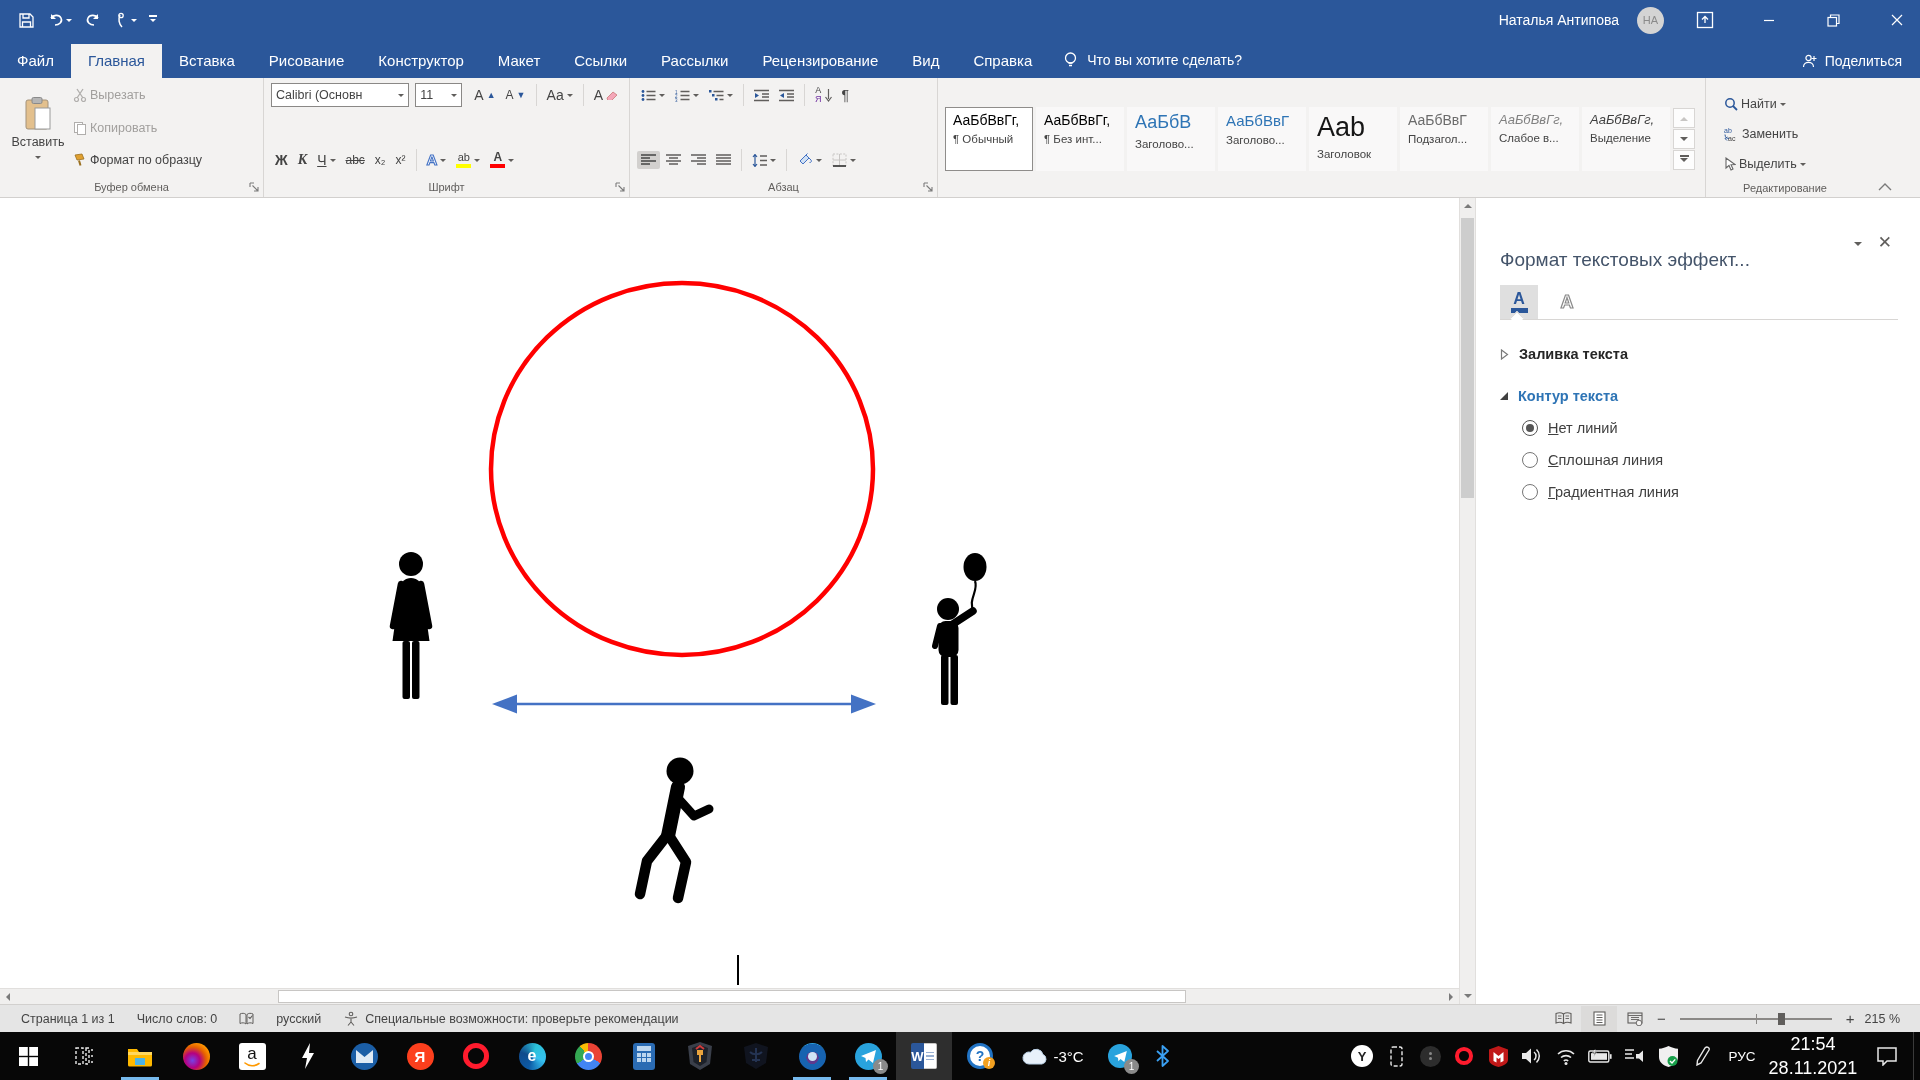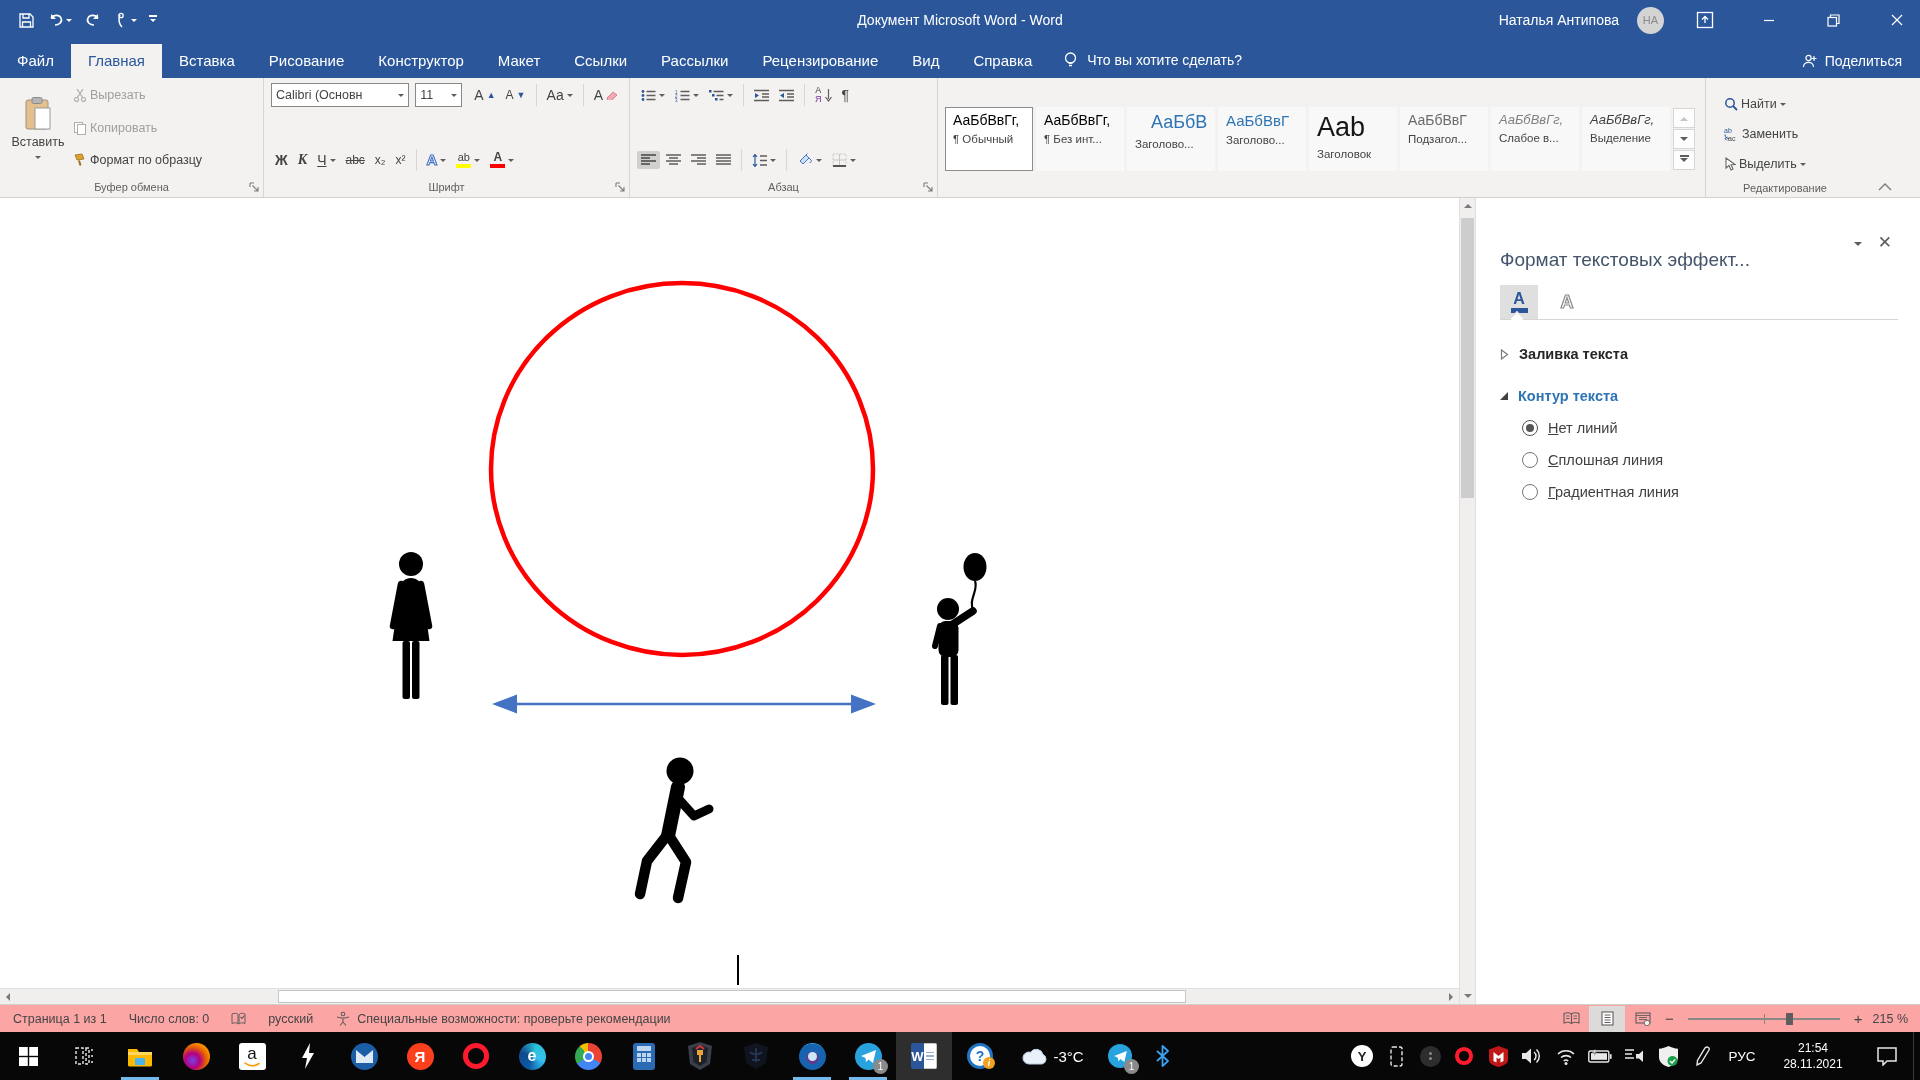--- a/index.html
+++ b/index.html
@@ -50,21 +50,21 @@
   .sel-box { background:#d2d0ce; border-radius:2px; }
   .alignicon { display:inline-block; width:15px; height:12px; }
   .tiny { font-size:9px; line-height:1; }
 
   
   .sgal { display:flex; align-items:center; gap:3px; }
   .sitem { width:88px; height:64px; background:#f9f8f8; border:1px solid transparent; display:flex; flex-direction:column; justify-content:flex-start; align-items:flex-start; padding:4px 7px 15px; overflow:hidden; }
   .sitem.sel { border:1px solid #8f8d8b; background:#fff; box-shadow:0 0 0 1px #fff inset; }
   .sitem .sname { font-size:11.5px; color:#444; margin-top:5px; white-space:nowrap; }
   .sp1 { font-size:14px; color:#000; white-space:nowrap; }
-  .sp3 { font-size:18px; color:#2e74b5; font-weight:300; white-space:nowrap;margin-left:16px; }
+  .sp3 { font-size:18px; color:#2e74b5; font-weight:300; white-space:nowrap; }
   .sp4 { font-size:15px; color:#2e74b5; white-space:nowrap; }
   .sp5 { font-size:27px; color:#161616; font-weight:300; }
   .sp6 { font-size:14px; color:#6b6b6b; white-space:nowrap; }
   .sp7 { font-size:13px; color:#808080; font-style:italic; white-space:nowrap; }
   .sp8 { font-size:13px; color:#404040; font-style:italic; white-space:nowrap; }
   .garrows { display:flex; flex-direction:column; gap:1px; margin-left:3px; }
   .garrows .gb { width:22px; height:20px; background:#fdfdfd; border:1px solid #d8d6d4; display:flex; align-items:center; justify-content:center; }
   .tri-u { width:0;height:0;border:4px solid transparent;border-bottom-color:#c8c6c4; margin-bottom:3px;}
   .tri-d { width:0;height:0;border:4px solid transparent;border-top-color:#605e5c; margin-top:3px;}
   .morebar { display:flex; flex-direction:column; align-items:center; }
@@ -106,40 +106,40 @@
   .sect .lbl-blue { color:#2e74b5; }
   .exp-tri { width:0; height:0; border-bottom:8px solid #404040; border-left:8px solid transparent; }
   .radio-row { display:flex; align-items:center; gap:10px; margin:16px 0 0 22px; font-size:14.5px; color:#404040; }
   .radio { width:16px; height:16px; border-radius:50%; border:1px solid #767676; background:#fff; position:relative; }
   .radio.on { border-color:#555; }
   .radio.on::after { content:""; position:absolute; inset:3px; border-radius:50%; background:#555; }
   .rlabel { display:inline-block; }
   .rlabel::first-letter { text-decoration:underline; }
 
   
-  .status { height:28px; background:#fca5a5; border-top:1px solid #d2d0ce; display:flex; align-items:center; font-size:12.5px; color:#444; padding:0 2px; flex:0 0 auto; }
+  .status { height:28px; background:#e5e5e5; border-top:1px solid #d2d0ce; display:flex; align-items:center; font-size:12.5px; color:#444; padding:0 10px; flex:0 0 auto; }
   .st-item { padding:0 11px; display:flex; align-items:center; gap:6px; }
   .st-right { margin-left:auto; display:flex; align-items:center; }
   .viewbtn { width:36px; height:26px; display:flex; align-items:center; justify-content:center; }
   .viewbtn.sel { background:#dcdbda; }
   .zoomtrack { width:152px; height:2px; background:#8a8886; position:relative; margin:0 10px; }
   .zoomtrack .mid { position:absolute; left:50%; top:-4px; width:1px; height:10px; background:#8a8886; }
   .zoomthumb { position:absolute; left:98px; top:-5px; width:7px; height:12px; background:#605e5c; }
   .zoomsign { font-size:15px; color:#444; padding:0 4px; }
   .zoomval { padding:0 10px 0 6px; }
 
   
   .taskbar { height:48px; background:#070707; display:flex; align-items:stretch; color:#fff; flex:0 0 auto; }
   .tcell { width:56px; display:flex; align-items:center; justify-content:center; position:relative; }
   .tcell.active::after { content:""; position:absolute; left:9px; right:9px; bottom:0; height:3px; background:#76b9ed; }
   .tcell.word-active { background:#2e2e2e; }
   .tcell.word-active::after { left:2px; right:2px; background:#9cc7ee; }
   .tray { margin-left:auto; display:flex; align-items:stretch; }
   .ycell { width:34px; display:flex; align-items:center; justify-content:center; }
-  .clock { width:96px; display:flex; flex-direction:column; align-items:center; justify-content:center; font-size:12px; line-height:1.35; }
+  .clock { width:96px; display:flex; flex-direction:column; align-items:center; justify-content:center; font-size:18px; line-height:1.35; }
   .circ { border-radius:50%; display:flex; align-items:center; justify-content:center; }
   .badge { position:absolute; right:8px; bottom:6px; width:15px; height:15px; border-radius:50%; background:#8a8a8a; color:#fff; font-size:10px; display:flex; align-items:center; justify-content:center; }
   .temp { font-size:15px; margin-left:5px; }
   .showdesk { width:7px; border-left:1px solid #3a3a3a; }
 </style>
 </head>
 <body>
 
 <div class="titlebar">
   <div class="qat">
@@ -168,21 +168,20 @@
         </svg>
       <span class="caret-w"></span>
     </span>
     <span class="qbtn">
       <span style="display:flex;flex-direction:column;align-items:center;">
         <i style="width:8px;height:1.5px;background:#fff;display:block;"></i>
         <span class="caret-w" style="margin-top:2px;"></span>
       </span>
     </span>
   </div>
-  <div class="tb-title">Документ Microsoft Word  -  Word</div>
   <div class="tb-right">
     <span class="tb-user">Наталья Антипова</span>
     <span class="avatar">НА</span>
     <span class="winbtn">
       <svg width="18" height="18" viewBox="0 0 18 18">
           <rect x="1.5" y="1.5" width="15" height="15" fill="none" stroke="#fff" stroke-width="1.3"></rect>
           <path d="M9 12 v-6 M6 8.5 l3 -3 3 3" fill="none" stroke="#fff" stroke-width="1.3"></path>
         </svg>
     </span>
     <span class="winbtn">

